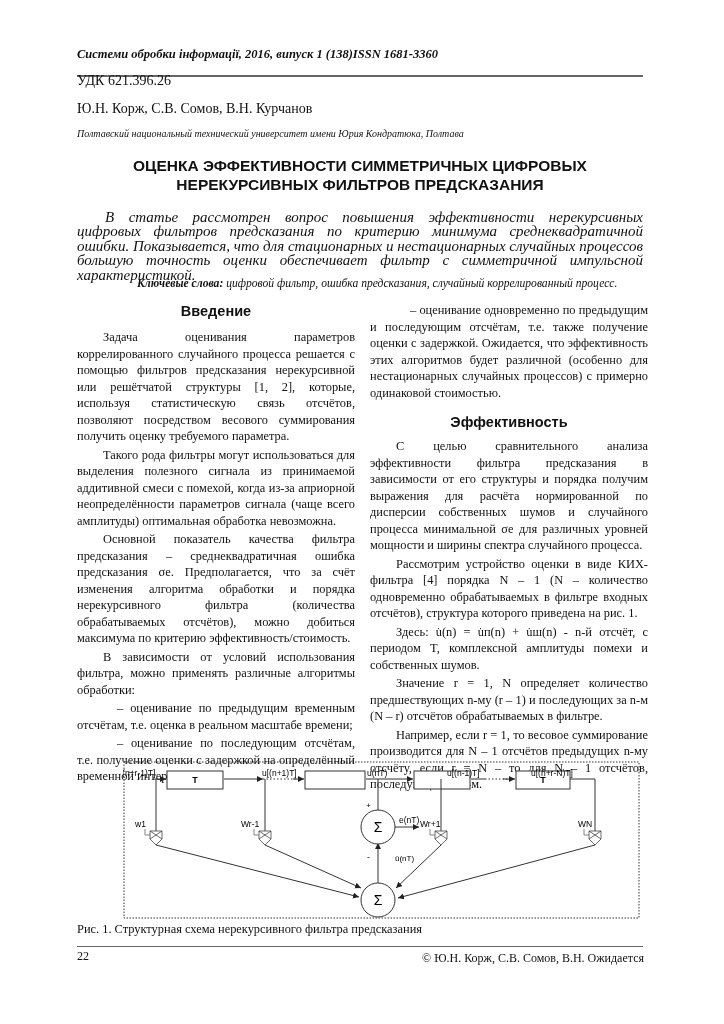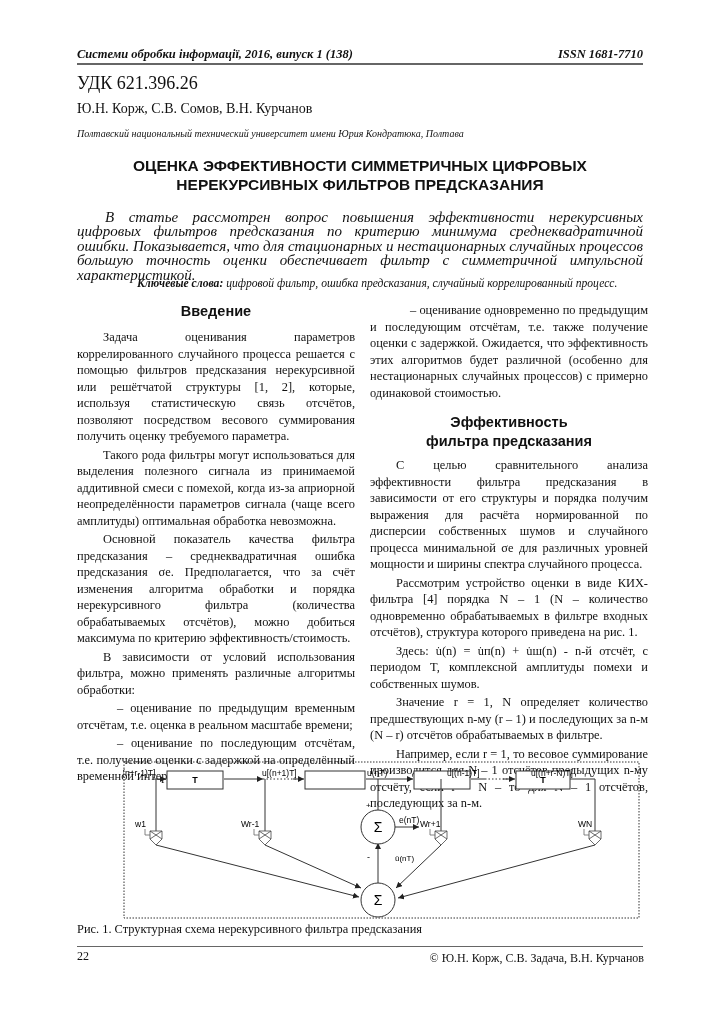--- a/index.html
+++ b/index.html
@@ -1,22 +1,22 @@
 <!DOCTYPE html>
 <html><head>
 <meta charset="utf-8">
 <style>
   html, body { margin: 0; padding: 0; background: #ffffff; }
   body { width: 724px; height: 1024px; position: relative; overflow: hidden;
          font-family: "Liberation Serif", serif; color: #111; }
   .abs { position: absolute; }
   .running-head { left: 77px; top: 44px; width: 566px; height: 18px;
                   border-bottom: 2px solid #666; font-style: italic; font-weight: bold;
-                  font-size: 12.5px; display: flex; justify-content: space-between; align-items: flex-end; padding-bottom: 1px; }
-  .udk { left: 77px; top: 73px; font-size: 18px; }
+                  font-size: 12.5px; display: flex; align-items: flex-end; padding-bottom: 13px; }
+  .udk { left: 77px; top: 73px; font-size: 14px; }
   .authors { left: 77px; top: 101px; font-size: 14px; }
   .affil { left: 77px; top: 128px; font-size: 10px; font-style: italic; }
   .title { left: 77px; top: 156px; width: 566px; text-align: center;
            font-family: "Liberation Sans", sans-serif; font-weight: bold; font-size: 15.5px; line-height: 19px; }
   .abstract { left: 77px; top: 210px; width: 566px; font-size: 15px; font-style: italic;
               line-height: 14.4px; text-align: justify; text-indent: 28px; }
   .keywords { left: 77px; top: 277px; width: 566px; font-size: 11.6px; font-style: italic; text-indent: 28px; }
   .keywords b { font-weight: bold; margin-left: 32px; }
   .col { width: 278px; font-size: 12.4px; line-height: 16.5px; text-align: justify; }
   .col p { margin: 0 0 2px 0; text-indent: 26px; }
@@ -30,21 +30,21 @@
   .foot-rule { left: 77px; top: 946px; width: 566px; border-top: 1.5px solid #666; }
   .page-num { left: 77px; top: 949px; font-size: 12px; }
   .copyright { right: 80px; top: 951px; font-size: 12px; }
   svg text { font-family: "Liberation Sans", sans-serif; }
 </style>
 </head>
 <body>
 
 <div class="abs running-head">
   <span>Системи обробки інформації, 2016, випуск 1 (138)</span>
-  <span>ISSN 1681-7710</span>
+  <span>ISSN 1681-3360</span>
 </div>
 
 <div class="abs udk">УДК 621.396.26</div>
 <div class="abs authors">Ю.Н. Корж, С.В. Сомов, В.Н. Курчанов</div>
 <div class="abs affil">Полтавский национальный технический университет имени Юрия Кондратюка, Полтава</div>
 
 <div class="abs title">
   <div>ОЦЕНКА ЭФФЕКТИВНОСТИ СИММЕТРИЧНЫХ ЦИФРОВЫХ</div>
   <div>НЕРЕКУРСИВНЫХ ФИЛЬТРОВ ПРЕДСКАЗАНИЯ</div>
 </div>
@@ -61,21 +61,20 @@
   <p>Основной показатель качества фильтра предсказания – среднеквадратичная ошибка предсказания σe. Предполагается, что за счёт изменения алгоритма обработки и порядка нерекурсивного фильтра (количества обрабатываемых отсчётов), можно добиться максимума по критерию эффективность/стоимость.</p>
   <p>В зависимости от условий использования фильтра, можно применять различные алгоритмы обработки:</p>
   <p style="text-indent:40px">– оценивание по предыдущим временным отсчётам, т.е. оценка в реальном масштабе времени;</p>
   <p style="text-indent:40px">– оценивание по последующим отсчётам, т.е. получение оценки с задержкой на определённый временной интервал;</p>
 </div>
 
 <div class="abs col col-right">
   <p style="text-indent:40px">– оценивание одновременно по предыдущим и последующим отсчётам, т.е. также получение оценки с задержкой. Ожидается, что эффективность этих алгоритмов будет различной (особенно для нестационарных случайных процессов) с примерно одинаковой стоимостью.</p>
   <div class="sec-head two">
     <div>Эффективность</div>
-    <div>фильтра предсказания</div>
   </div>
   <p>С целью сравнительного анализа эффективности фильтра предсказания в зависимости от его структуры и порядка получим выражения для расчёта нормированной по дисперсии собственных шумов и случайного процесса минимальной σe для различных уровней мощности и ширины спектра случайного процесса.</p>
   <p>Рассмотрим устройство оценки в виде КИХ-фильтра [4] порядка N – 1 (N – количество одновременно обрабатываемых в фильтре входных отсчётов), структура которого приведена на рис. 1.</p>
   <p>Здесь: u̇(n) = u̇п(n) + u̇ш(n) - n-й отсчёт, с периодом T, комплексной амплитуды помехи и собственных шумов.</p>
   <p>Значение r = 1, N определяет количество предшествующих n-му (r – 1) и последующих за n-м (N – r) отсчётов обрабатываемых в фильтре.</p>
   <p>Например, если r = 1, то весовое суммирование производится для N – 1 отсчётов предыдущих n-му отсчёту, если r = N – то для N – 1 отсчётов, последующих за n-м.</p>
 </div>
 
 <svg class="abs figure" viewBox="0 0 517 158" width="517" height="158">
   <defs>
@@ -162,13 +161,13 @@
   <text x="243" y="47" font-size="8">+</text>
   <text x="244" y="99" font-size="9">-</text>
   <text x="276" y="62" font-size="8.5">e(nT)</text>
   <text x="272" y="100" font-size="8" font-family="Liberation Serif, serif">û(nT)</text>
 </svg>
 
 <div class="abs caption">Рис. 1. Структурная схема нерекурсивного фильтра предсказания</div>
 
 <div class="abs foot-rule"></div>
 <div class="abs page-num">22</div>
-<div class="abs copyright">© Ю.Н. Корж, С.В. Задача, В.Н. Курчанов</div>
+<div class="abs copyright">© Ю.Н. Корж, С.В. Сомов, В.Н. Ожидается</div>
 
 </body></html>

